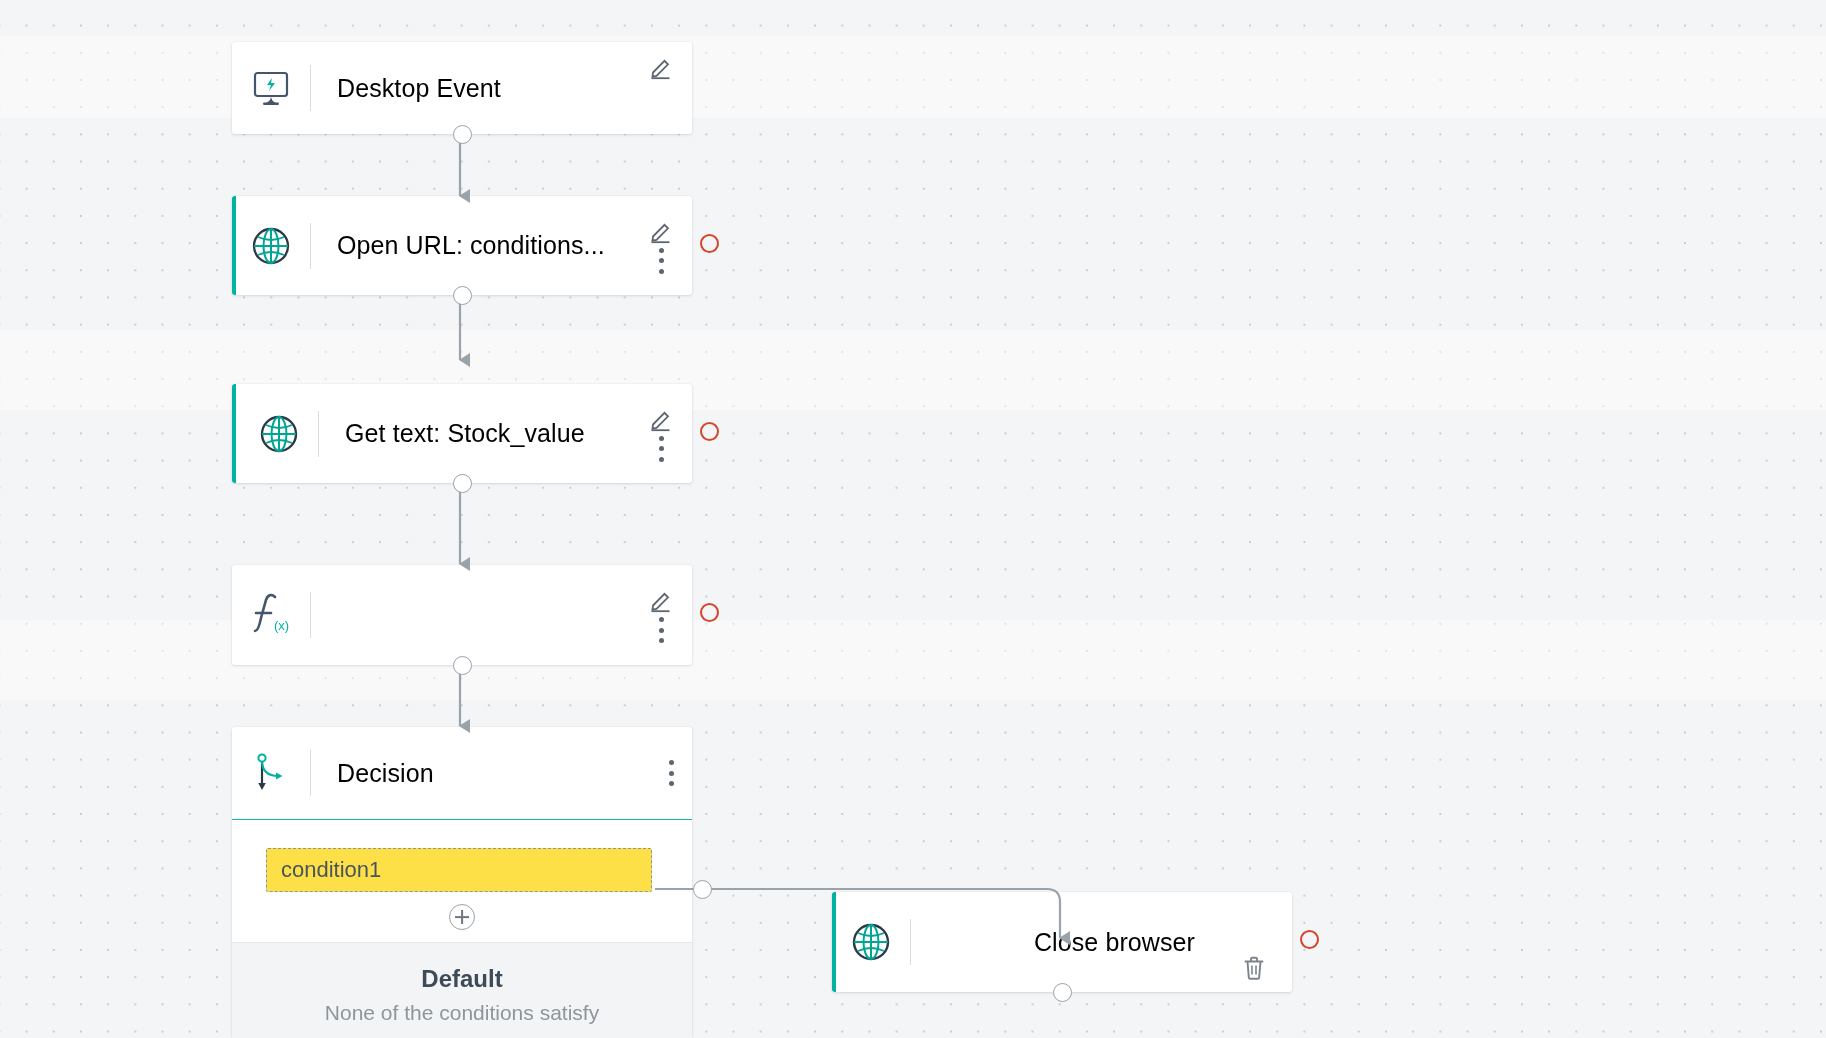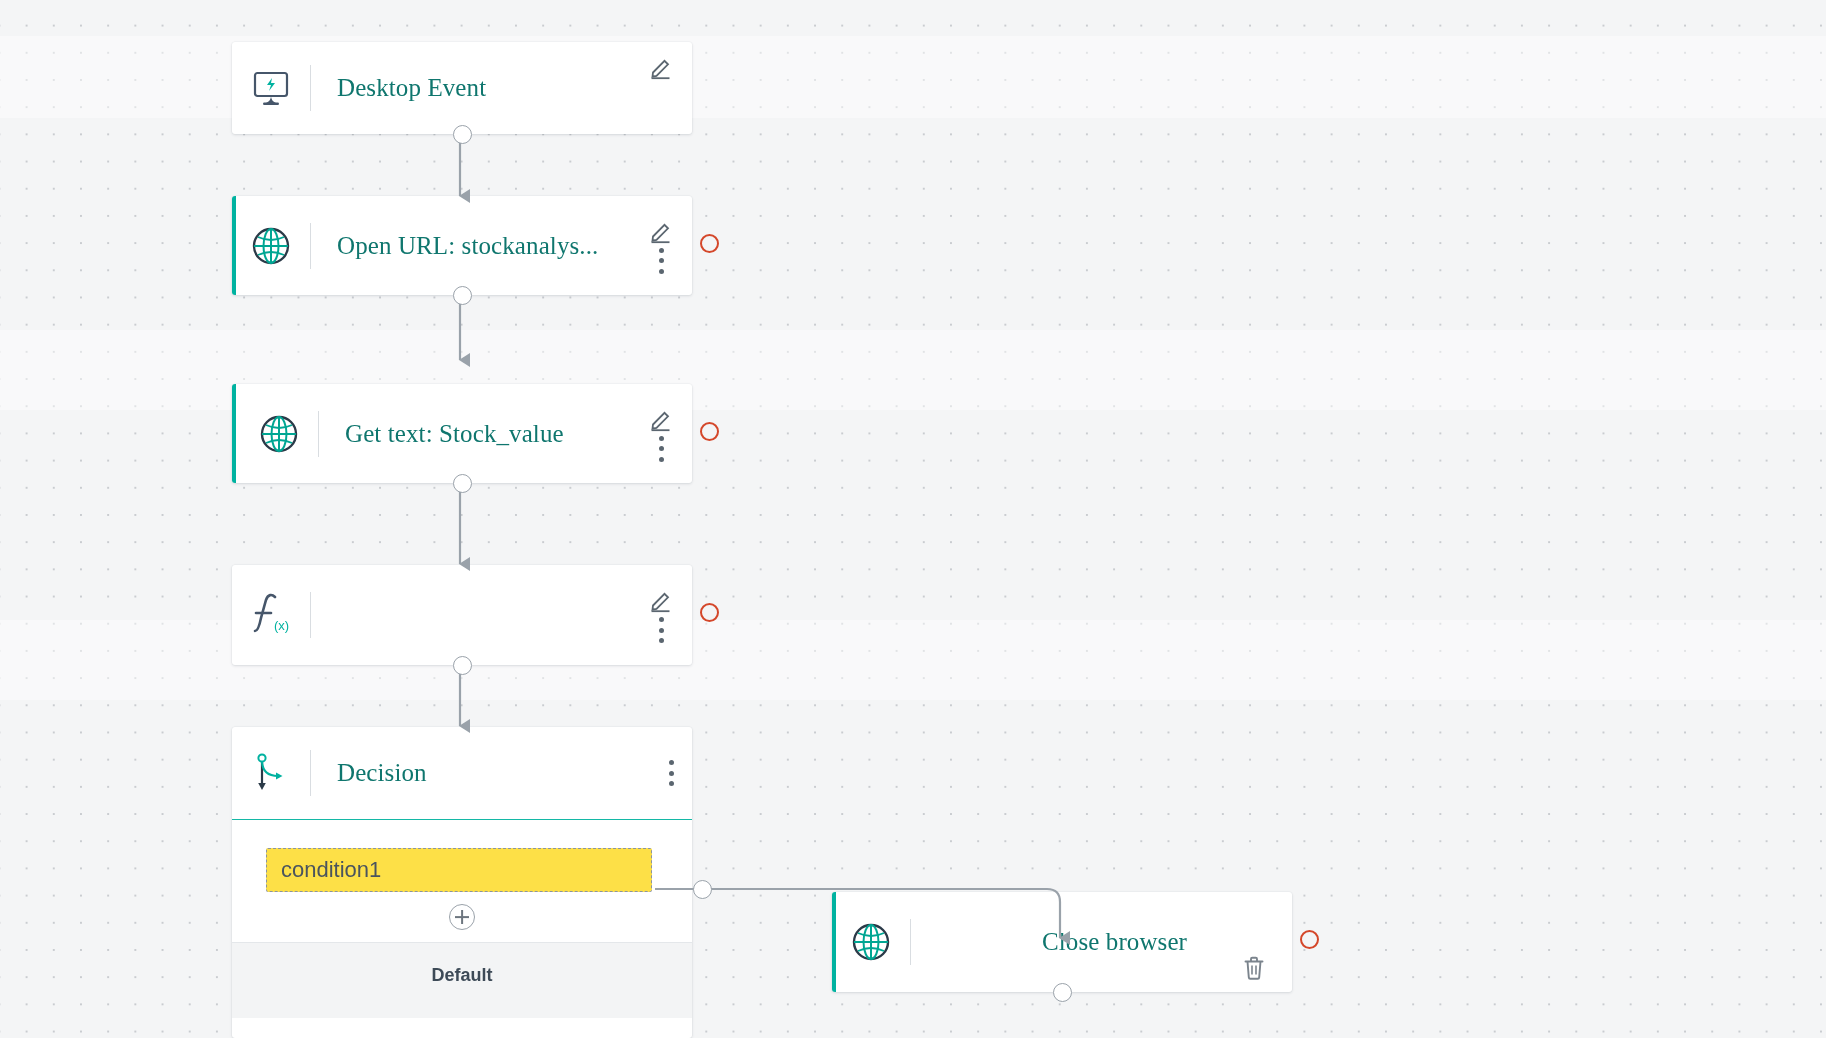--- a/index.html
+++ b/index.html
@@ -70,25 +70,24 @@
   }
   .node-divider {
     width: 1px;
     height: 46px;
     background: #d9dde1;
   }
   .node-title {
     flex: 1;
     padding-left: 26px;
     font-size: 25px;
-    color: #0f766e;
+    color: #000000;
     letter-spacing: 0.1px;
     white-space: nowrap;
     overflow: hidden;
-    font-family: Liberation Serif, serif;
   }
 
   
   .node-actions {
     position: absolute;
     right: 18px;
     top: 0;
     height: 100%;
     display: flex;
     flex-direction: column;
@@ -205,21 +204,21 @@
     top: 5px; bottom: 5px; left: 50%;
     width: 1.8px; transform: translateX(-50%);
   }
   .default-section {
     background: #f3f4f5;
     border-top: 1px solid #e4e7ea;
     text-align: center;
     padding: 22px 0 24px 0;
   }
   .default-title {
-    font-size: 18px;
+    font-size: 24px;
     font-weight: bold;
     color: #3d4a57;
     margin-bottom: 8px;
   }
   .default-sub {
     font-size: 21px;
     color: #8d959d;
   }
 </style>
 </head>
@@ -279,21 +278,21 @@
         <svg width="48" height="48" viewBox="0 0 48 48">
           <circle cx="24" cy="24" r="17" fill="none" stroke="#2b3a48" stroke-width="2.4"></circle>
           <ellipse cx="24" cy="24" rx="7.5" ry="17" fill="none" stroke="#00a693" stroke-width="2"></ellipse>
           <line x1="7" y1="24" x2="41" y2="24" stroke="#00a693" stroke-width="2"></line>
           <line x1="24" y1="7" x2="24" y2="41" stroke="#00a693" stroke-width="2"></line>
           <path d="M11 15 Q24 21 37 15" fill="none" stroke="#00a693" stroke-width="1.8"></path>
           <path d="M11 33 Q24 27 37 33" fill="none" stroke="#00a693" stroke-width="1.8"></path>
         </svg>
       </div>
       <div class="node-divider"></div>
-      <div class="node-title">Open URL: stockanalys...</div>
+      <div class="node-title">Open URL: conditions...</div>
     </div>
     <div class="node-actions">
       <svg class="pencil-icon" width="26" height="26" viewBox="0 0 26 26">
         <path d="M5 18.5 L16.5 6.8 L20 10.3 L8.5 22 L4.5 22.6 Z" fill="none" stroke="#5b6670" stroke-width="1.8"></path>
         <line x1="3.5" y1="24.2" x2="21.5" y2="24.2" stroke="#5b6670" stroke-width="1.8"></line>
       </svg>
       <span class="dots-icon">
         <span></span>
           <span></span>
           <span></span>
@@ -388,20 +387,21 @@
       <div class="condition-box">
         <span>condition1</span>
       </div>
       <div class="add-row">
         <span class="add-btn"></span>
       </div>
     </div>
 
     <div class="default-section">
       <div class="default-title">Default</div>
+      <div class="default-sub">None of the conditions satisfy</div>
     </div>
 
     <div class="port" style="left:461px; top:153px;"></div>
   </div>
 
   <div class="node has-stripe" style="left:832px; top:892px; width:460px; height:100px;text-align:center;">
     <div class="node-header">
       <div class="node-icon">
         <svg width="48" height="48" viewBox="0 0 48 48">
           <circle cx="24" cy="24" r="17" fill="none" stroke="#2b3a48" stroke-width="2.4"></circle>

